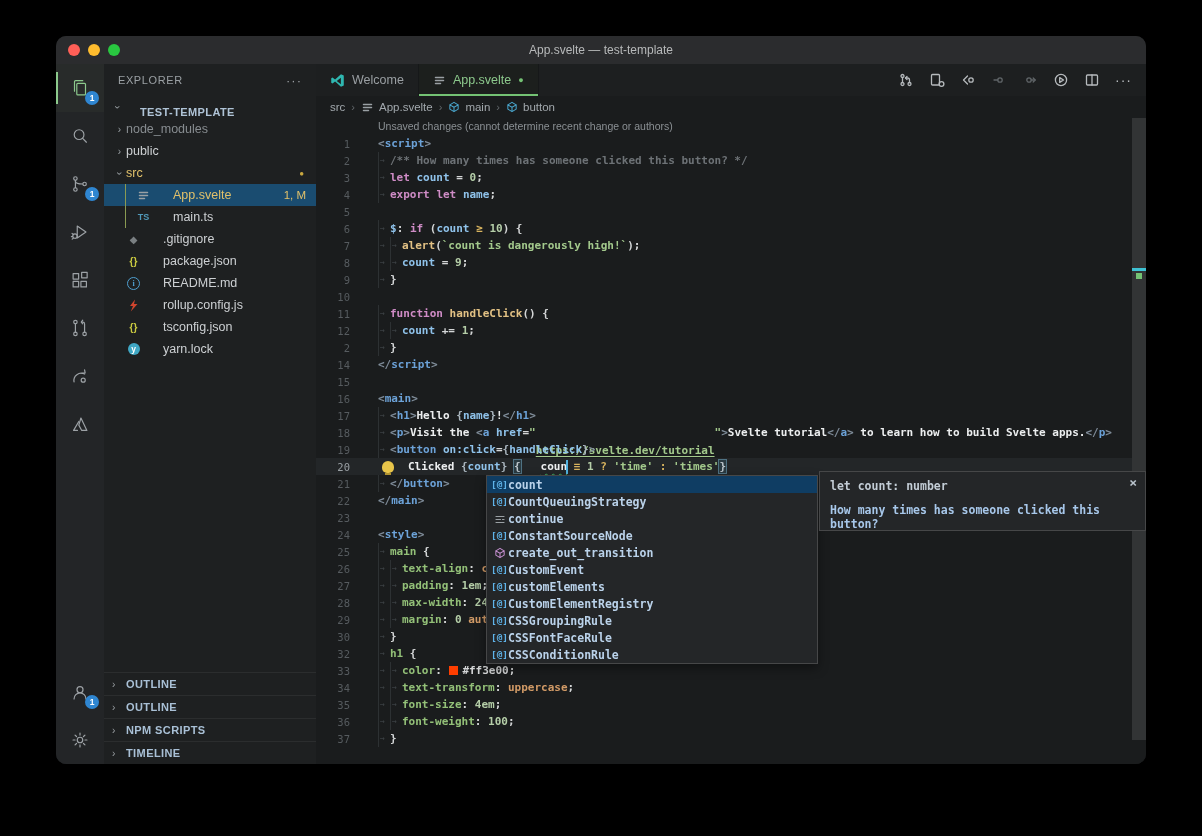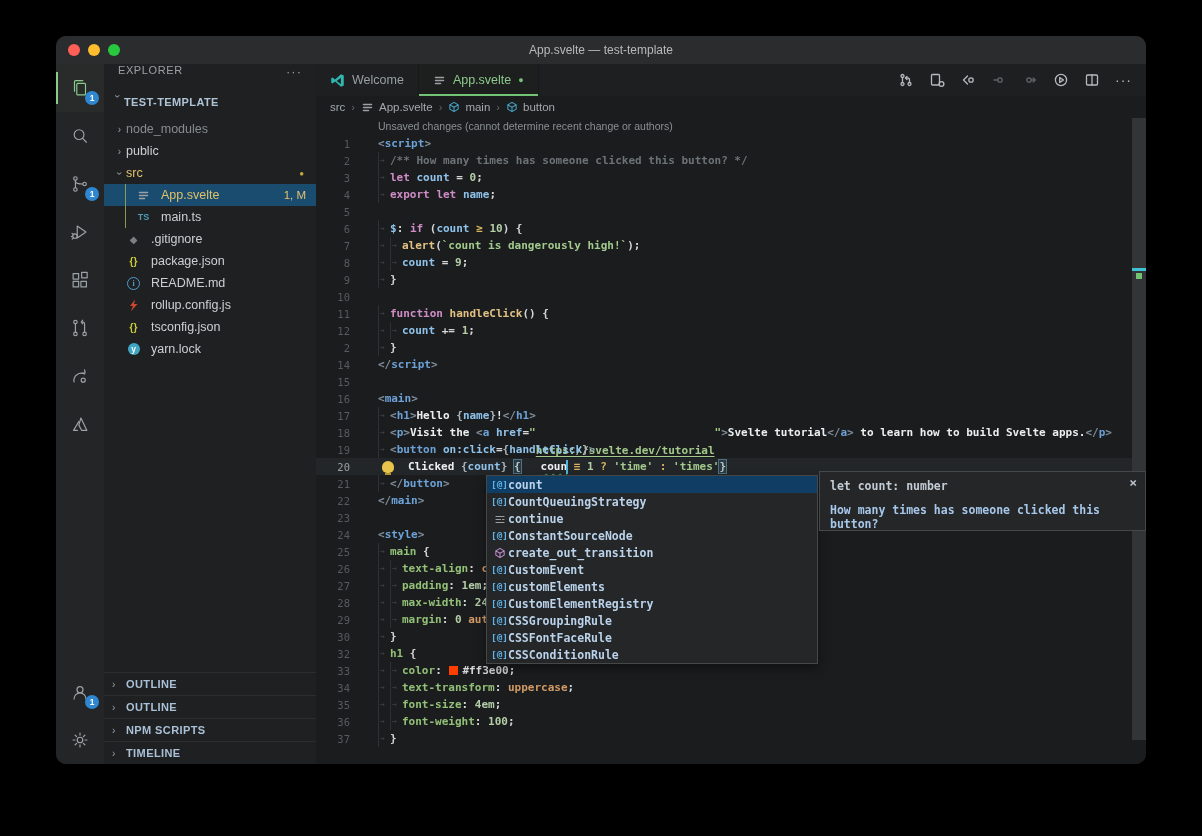--- a/index.html
+++ b/index.html
@@ -15,34 +15,34 @@
   
   .activitybar{width:48px;background:#232527;display:flex;flex-direction:column;flex-shrink:0;}
   .ab-item{height:48px;display:flex;align-items:center;justify-content:center;position:relative;color:#9da2a6;cursor:pointer;}
   .ab-item.active{color:#8cc98c;background:#282b2a;}
   .ab-item.active::before{content:"";position:absolute;left:0;top:8px;bottom:8px;width:2px;background:#8cc98c;}
   .ab-badge{position:absolute;right:5px;bottom:7px;width:14px;height:14px;border-radius:50%;background:#2f86d1;
     color:#fff;font-size:8.5px;display:flex;align-items:center;justify-content:center;font-weight:bold;}
   .ab-spacer{flex:1;}
   
   .sidebar{width:212px;background:#1e2021;flex-shrink:0;display:flex;flex-direction:column;position:relative;}
-  .sb-header{height:32px;display:flex;justify-content:space-between;padding:0 14px;}
+  .sb-header{height:32px;display:flex;align-items:center;justify-content:space-between;padding:0 14px;}
   .sb-header .lbl{font-size:11px;letter-spacing:.6px;color:#9ba0a4;}
   .sb-header .dots{color:#9ba0a4;font-size:13px;letter-spacing:1px;cursor:pointer;}
-  .sb-root{height:22px;display:flex;align-items:flex-start;padding-left:6px;cursor:pointer;}
+  .sb-root{height:22px;display:flex;align-items:flex-end;padding-left:6px;cursor:pointer;gap:16px;}
   .sb-root .chev{width:14px;color:#9aa0a4;font-size:10px;display:inline-block;transform:rotate(90deg);}
   .sb-root .lbl{font-size:11px;font-weight:bold;letter-spacing:.4px;color:#afc3d6;}
   .tree{flex:1;overflow:hidden;}
   .trow{height:22px;display:flex;align-items:center;font-size:12.5px;color:#cdd0d3;position:relative;cursor:pointer;}
   .trow.dim{color:#878c90;}
   .trow.gold{color:#e0c06a;}
   .trow.sel{background:#1a4c70;}
   .trow .chev{width:13px;margin-left:9px;color:#9aa0a4;font-size:10px;flex-shrink:0;text-align:center;}
   .trow .chev.down{transform:rotate(90deg);}
-  .trow .ficon{width:15px;height:15px;margin-right:10px;display:flex;align-items:center;justify-content:center;flex-shrink:0;}
+  .trow .ficon{width:15px;height:15px;margin-right:22px;display:flex;align-items:center;justify-content:center;flex-shrink:0;}
   .trow.d0{padding-left:22px;}
   .trow.d0.folder{padding-left:0;}
   .trow.d1{padding-left:32px;}
   .trow.guide::before{content:"";position:absolute;left:21px;top:0;bottom:0;width:1px;background:#8a9a52;}
   .trow .badge{margin-left:auto;margin-right:10px;font-size:11.5px;color:#e0c06a;}
   .trow .dotbadge{margin-left:auto;margin-right:12px;font-size:8px;color:#c9a73f;}
   .ic-ts{font-size:9px;font-weight:bold;color:#519aba;}
   .ic-json{font-size:10px;font-weight:bold;color:#cbcb41;}
   .ic-git{font-size:10px;color:#7a7f82;}
   .ic-info{width:11px;height:11px;border:1.2px solid #4f9fd0;border-radius:50%;color:#4f9fd0;

